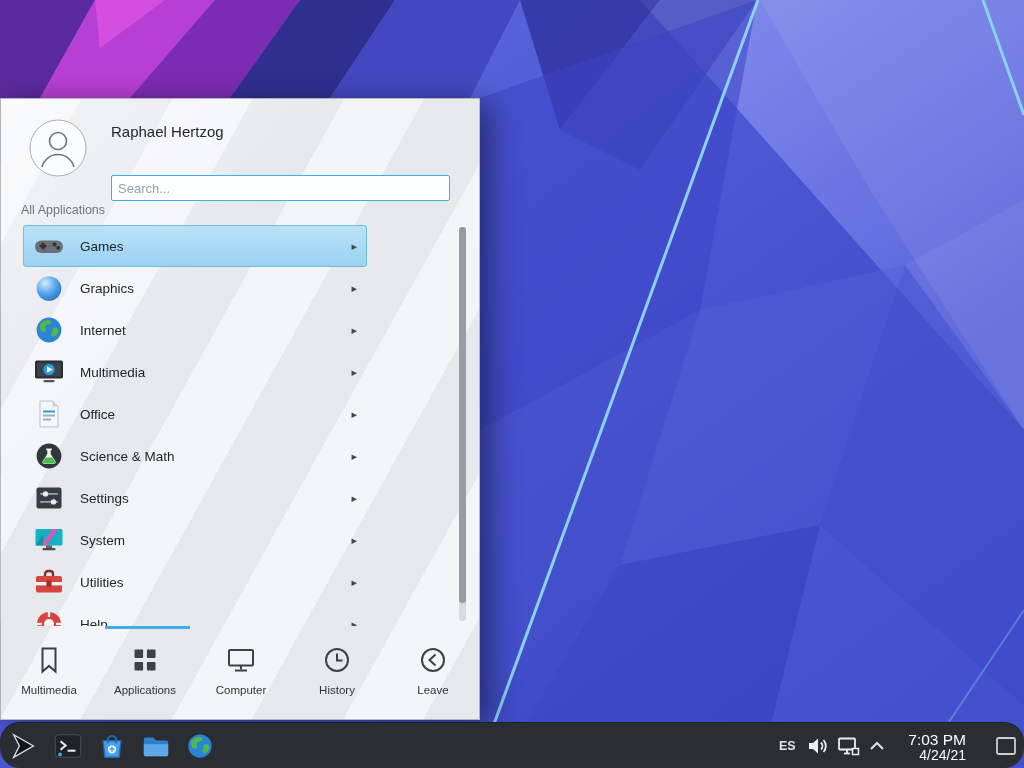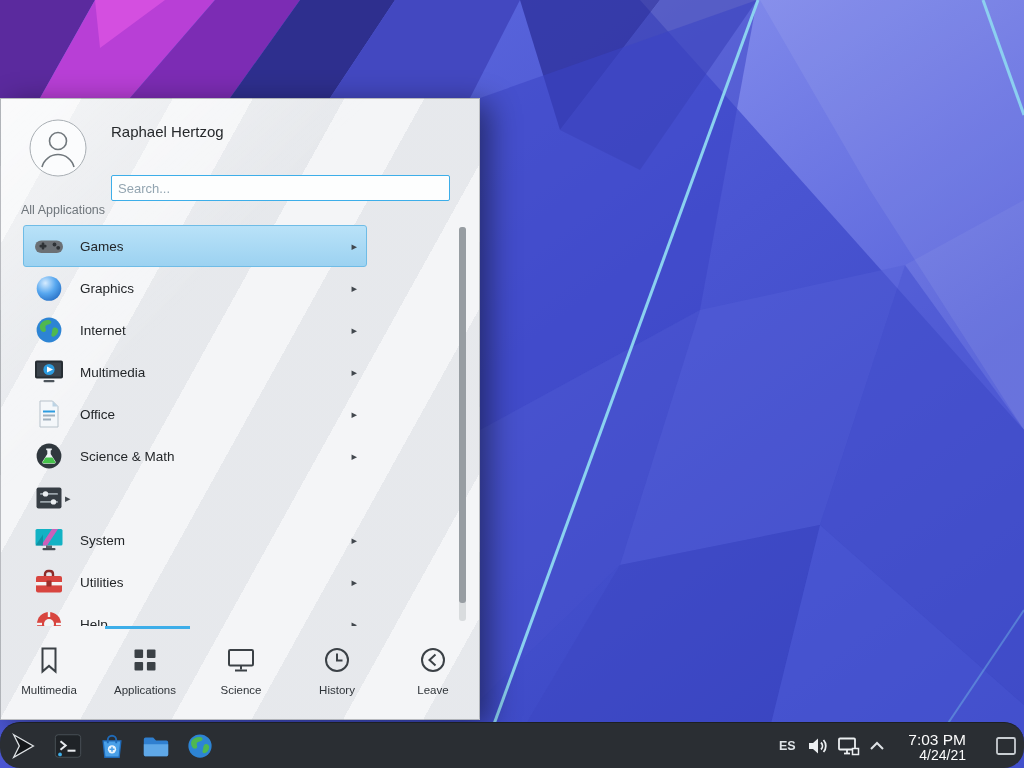--- a/index.html
+++ b/index.html
@@ -217,20 +217,21 @@
     <div class="cat-row">
       <span class="cat-icon">
         <svg width="32" height="32" viewBox="0 0 32 32">
             <rect x="3.5" y="5.5" width="25" height="21" rx="2" fill="#363d44"></rect>
             <rect x="7" y="11" width="18" height="1.8" rx="0.9" fill="#9aa3aa"></rect>
             <circle cx="12.5" cy="11.9" r="2.7" fill="#e9edf0"></circle>
             <rect x="7" y="19" width="18" height="1.8" rx="0.9" fill="#9aa3aa"></rect>
             <circle cx="20.5" cy="19.9" r="2.7" fill="#e9edf0"></circle>
           </svg>
       </span>
+      <span class="cat-label">Settings</span>
       <span class="cat-arrow">▸</span>
     </div>
 
     <div class="cat-row">
       <span class="cat-icon">
         <svg width="32" height="32" viewBox="0 0 32 32">
             <rect x="2.5" y="5" width="27" height="16.5" rx="1.5" fill="#12b2c4"></rect>
             <polygon points="8,21.5 19,5 25,5 14,21.5" fill="#e057b8" opacity="0.9"></polygon>
             <polygon points="2.5,21.5 10,10.5 10,21.5" fill="#0d8b9c" opacity="0.8"></polygon>
             <rect x="13" y="21.5" width="6" height="2.6" fill="#5a6167"></rect>
@@ -305,21 +306,21 @@
     </div>
 
     <div class="tab">
       <span>
         <svg width="30" height="30" viewBox="0 0 30 30">
             <rect x="3" y="5" width="24" height="15.5" rx="1.2" fill="none" stroke="#3b4146" stroke-width="2"></rect>
             <line x1="15" y1="20.5" x2="15" y2="24.5" stroke="#3b4146" stroke-width="2"></line>
             <line x1="9" y1="25.5" x2="21" y2="25.5" stroke="#3b4146" stroke-width="2"></line>
           </svg>
       </span>
-      <span class="tab-label">Science</span>
+      <span class="tab-label">Computer</span>
     </div>
 
     <div class="tab">
       <span>
         <svg width="30" height="30" viewBox="0 0 30 30">
             <circle cx="15" cy="15" r="11" fill="none" stroke="#3b4146" stroke-width="2"></circle>
             <polyline points="15,8.5 15,15.5 20.5,15.5" fill="none" stroke="#3b4146" stroke-width="2"></polyline>
           </svg>
       </span>
       <span class="tab-label">History</span>

